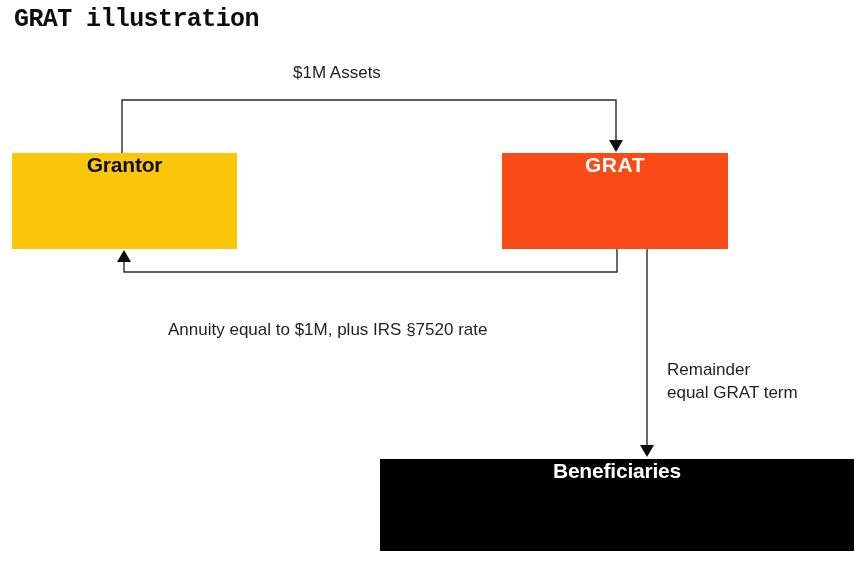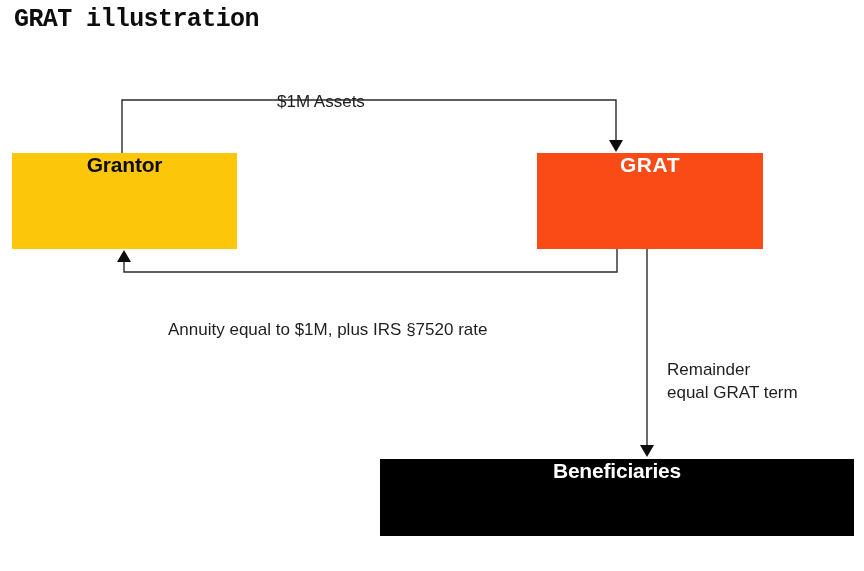--- a/index.html
+++ b/index.html
@@ -50,37 +50,37 @@
   }
   .node-grat {
     left: 502px; top: 153px;
     width: 226px; height: 96px;
   }
   .node-grat .node-label {
     font-size: 21px; font-weight: 800; color: #ffffff; letter-spacing: 0.5px;
   }
   .node-beneficiaries {
     left: 380px; top: 459px;
-    width: 474px; height: 77px;
+    width: 474px; height: 92px;
   }
   .node-beneficiaries .node-label {
     font-size: 21px; font-weight: 800; color: #ffffff; letter-spacing: -0.2px;
   }
   .node-beneficiaries .node-sublabel {
     margin-top: 3px;
     font-size: 15px; font-weight: 700; color: #ffffff; letter-spacing: -0.2px;
   }
   .edge-label {
     position: absolute;
     font-size: 17px;
     font-weight: 400;
     color: #1f1f1f;
     white-space: nowrap;
   }
-  .edge-label-assets { left: 277px; top: 63px; margin-top: 29px; }
+  .edge-label-assets { left: 293px; top: 63px; }
   .edge-label-annuity { left: 168px; top: 320px; }
   .edge-label-remainder { left: 667px; top: 326px; line-height: 23px; white-space: normal; margin-top: 32px; }
   .edge-label-remainder span { display: block; }
 </style>
 </head>
 <body>
 
 <div class="canvas">
 
   <h1 class="page-title">GRAT illustration</h1>
@@ -96,21 +96,21 @@
     <polyline class="edge-line" points="647,249 647,446" style="stroke: rgb(43, 43, 43);"></polyline>
     <polygon points="640,445 654,445 647,457" style="fill: rgb(13, 13, 13);"></polygon>
   </svg>
 
   <div class="edge-label edge-label-assets">$1M Assets</div>
 
   <div class="node node-grantor" style="background-color: rgb(252, 198, 11);">
     <span class="node-label">Grantor</span>
   </div>
 
-  <div class="node node-grat" style="background-color: rgb(250, 74, 21); margin-left: 35px;">
+  <div class="node node-grat" style="background-color: rgb(250, 74, 21);">
     <span class="node-label">GRAT</span>
   </div>
 
   <div class="edge-label edge-label-annuity">Annuity equal to $1M, plus IRS §7520 rate</div>
 
   <div class="edge-label edge-label-remainder">
     <span>Remainder</span>
     <span>equal GRAT term</span>
   </div>
 

